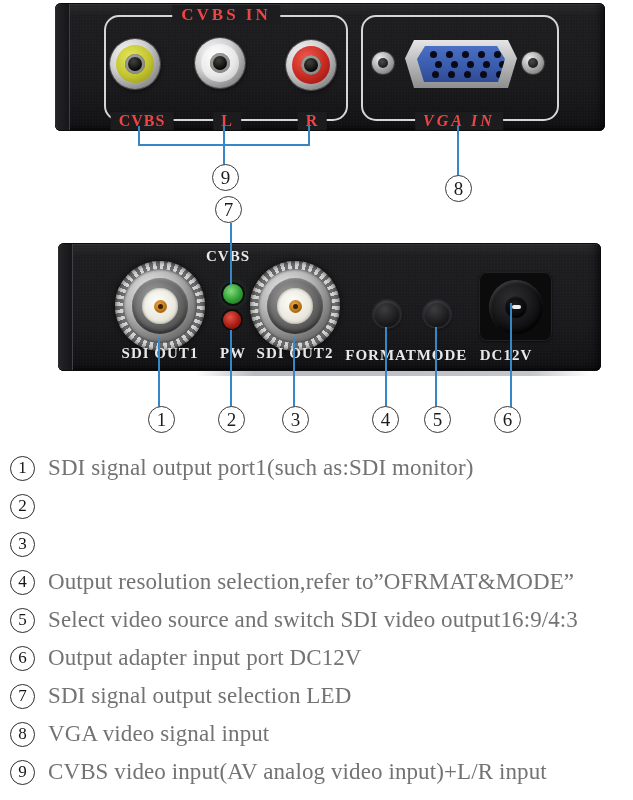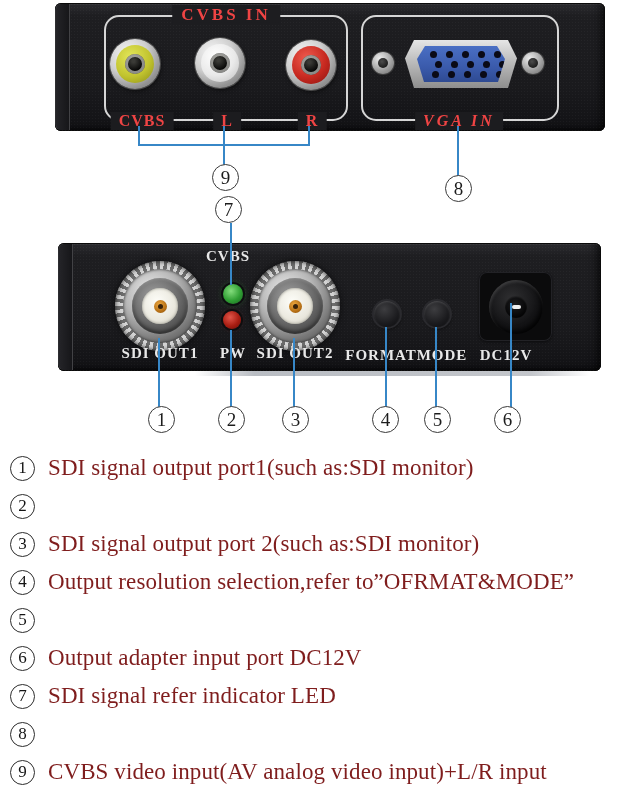--- a/index.html
+++ b/index.html
@@ -133,21 +133,21 @@
   .c1{left:148px;top:406px;} .c2{left:218px;top:406px;} .c3{left:282px;top:406px;}
   .c4{left:372px;top:406px;} .c5{left:424px;top:406px;} .c6{left:494px;top:406px;}
   .c7{left:215px;top:196px;} .c8{left:445px;top:175px;} .c9{left:212px;top:164px;}
 
   
   .legend{position:absolute;left:10px;top:449px;width:620px;z-index:1;}
   .legend-row{height:38px;display:flex;align-items:center;gap:13px;}
   .legend-marker{width:25px;height:25px;box-sizing:border-box;border:1.5px solid #2c2c2c;
     border-radius:50%;display:flex;align-items:center;justify-content:center;flex:none;
     font-size:17px;color:#141414;}
-  .legend-text{font-size:23px;color:#7f1d1d;white-space:nowrap;letter-spacing:.1px;}
+  .legend-text{font-size:23px;color:#737373;white-space:nowrap;letter-spacing:.1px;}
 </style>
 </head>
 <body>
 
 <div class="stage">
 
   <div class="panel panel-top">
     <div class="flange"></div>
 
     <div class="outline-box box-cvbs">
@@ -267,39 +267,40 @@
   <div class="legend">
     <div class="legend-row">
       <span class="legend-marker">1</span>
       <span class="legend-text">SDI signal output port1(such as:SDI monitor)</span>
     </div>
     <div class="legend-row">
       <span class="legend-marker">2</span>
     </div>
     <div class="legend-row">
       <span class="legend-marker">3</span>
-      <span class="legend-text">SDI signal output port 2(such as:SDI monitor)</span>
     </div>
     <div class="legend-row">
       <span class="legend-marker">4</span>
       <span class="legend-text">Output resolution selection,refer to”OFRMAT&amp;MODE”</span>
     </div>
     <div class="legend-row">
       <span class="legend-marker">5</span>
+      <span class="legend-text">Select video source and switch SDI video output16:9/4:3</span>
     </div>
     <div class="legend-row">
       <span class="legend-marker">6</span>
       <span class="legend-text">Output adapter input port DC12V</span>
     </div>
     <div class="legend-row">
       <span class="legend-marker">7</span>
-      <span class="legend-text">SDI signal refer indicator LED</span>
+      <span class="legend-text">SDI signal output selection LED</span>
     </div>
     <div class="legend-row">
       <span class="legend-marker">8</span>
+      <span class="legend-text">VGA video signal input</span>
     </div>
     <div class="legend-row">
       <span class="legend-marker">9</span>
       <span class="legend-text">CVBS video input(AV analog video input)+L/R input</span>
     </div>
   </div>
 
 </div>
 
 </body></html>

